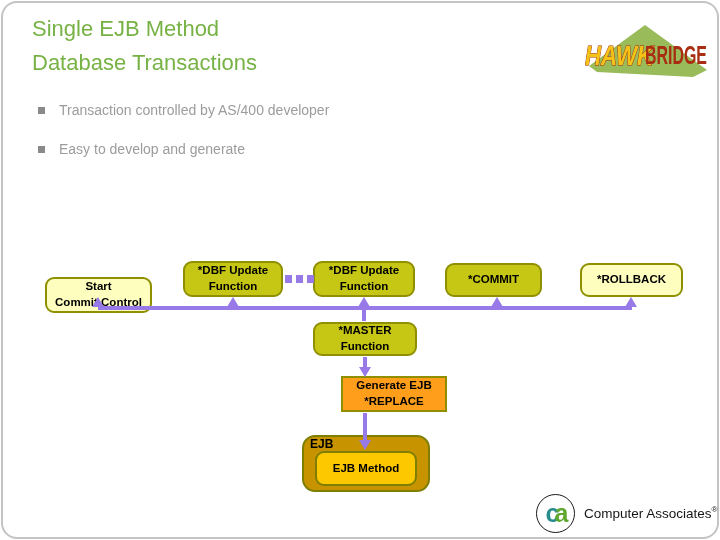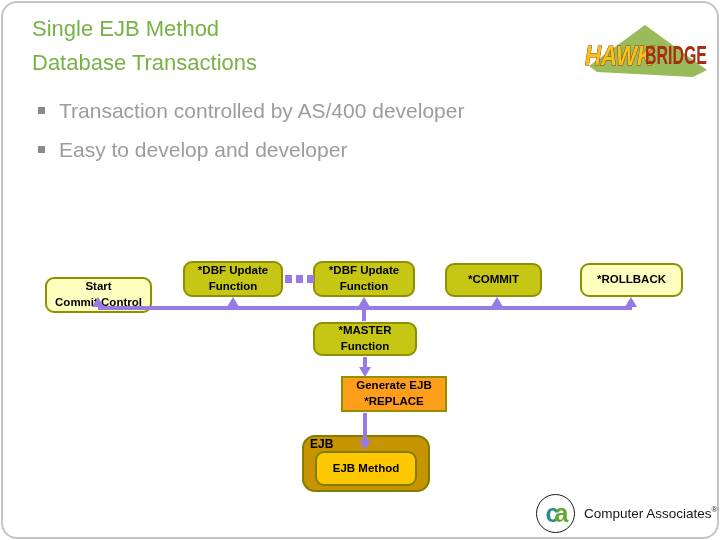--- a/index.html
+++ b/index.html
@@ -13,21 +13,21 @@
   #slide{position:relative;width:720px;height:540px;background:#ffffff;
     font-family:"Liberation Sans",sans-serif;overflow:hidden;}
   #frame{position:absolute;left:1px;top:1px;right:1px;bottom:1px;
     border:2px solid #c4c4c4;border-radius:16px;pointer-events:none;}
   .title{position:absolute;left:32px;top:12px;font-size:22px;line-height:34px;
     color:var(--title-green);white-space:pre-line;}
   .bullets{position:absolute;left:36px;top:100px;width:620px;}
   .bullet-item{display:flex;align-items:flex-start;margin-bottom:18px;}
   .bullet-square{flex:0 0 auto;width:7px;height:7px;background:var(--bullet-gray);
     margin:7px 14px 0 2px;}
-  .bullet-text{font-size:21px;color:var(--body-gray);line-height:21px;}
+  .bullet-text{font-size:14px;color:var(--body-gray);line-height:21px;}
 
   .dbox{position:absolute;box-sizing:border-box;display:flex;align-items:center;
     justify-content:center;text-align:center;white-space:pre-line;
     font-size:11.5px;font-weight:bold;color:#000;line-height:1.35;
     border:2.5px solid var(--box-border);border-radius:9px;z-index:2;}
   .fill-pale{background:var(--box-pale-yellow);}
   .fill-olive{background:var(--box-olive);}
   #box-start{left:45px;top:262px;width:107px;height:36px;margin-top:15px;}
   #box-dbf1{left:183px;top:261px;width:100px;height:36px;}
   #box-dbf2{left:313px;top:261px;width:102px;height:36px;}
@@ -79,21 +79,21 @@
     <text class="hawk-word2" x="60" y="46" textLength="62" lengthAdjust="spacingAndGlyphs">BRIDGE</text>
   </svg>
 
   <div class="bullets">
     <div class="bullet-item">
       <span class="bullet-square"></span>
       <span class="bullet-text">Transaction controlled by AS/400 developer</span>
     </div>
     <div class="bullet-item">
       <span class="bullet-square"></span>
-      <span class="bullet-text">Easy to develop and developer</span>
+      <span class="bullet-text">Easy to develop and generate</span>
     </div>
   </div>
 
   <div id="box-start" class="dbox fill-pale">Start
 Commit Control</div>
   <div id="box-dbf1" class="dbox fill-olive">*DBF Update
 Function</div>
   <div id="box-dbf2" class="dbox fill-olive">*DBF Update
 Function</div>
   <div id="box-commit" class="dbox fill-olive">*COMMIT</div>

